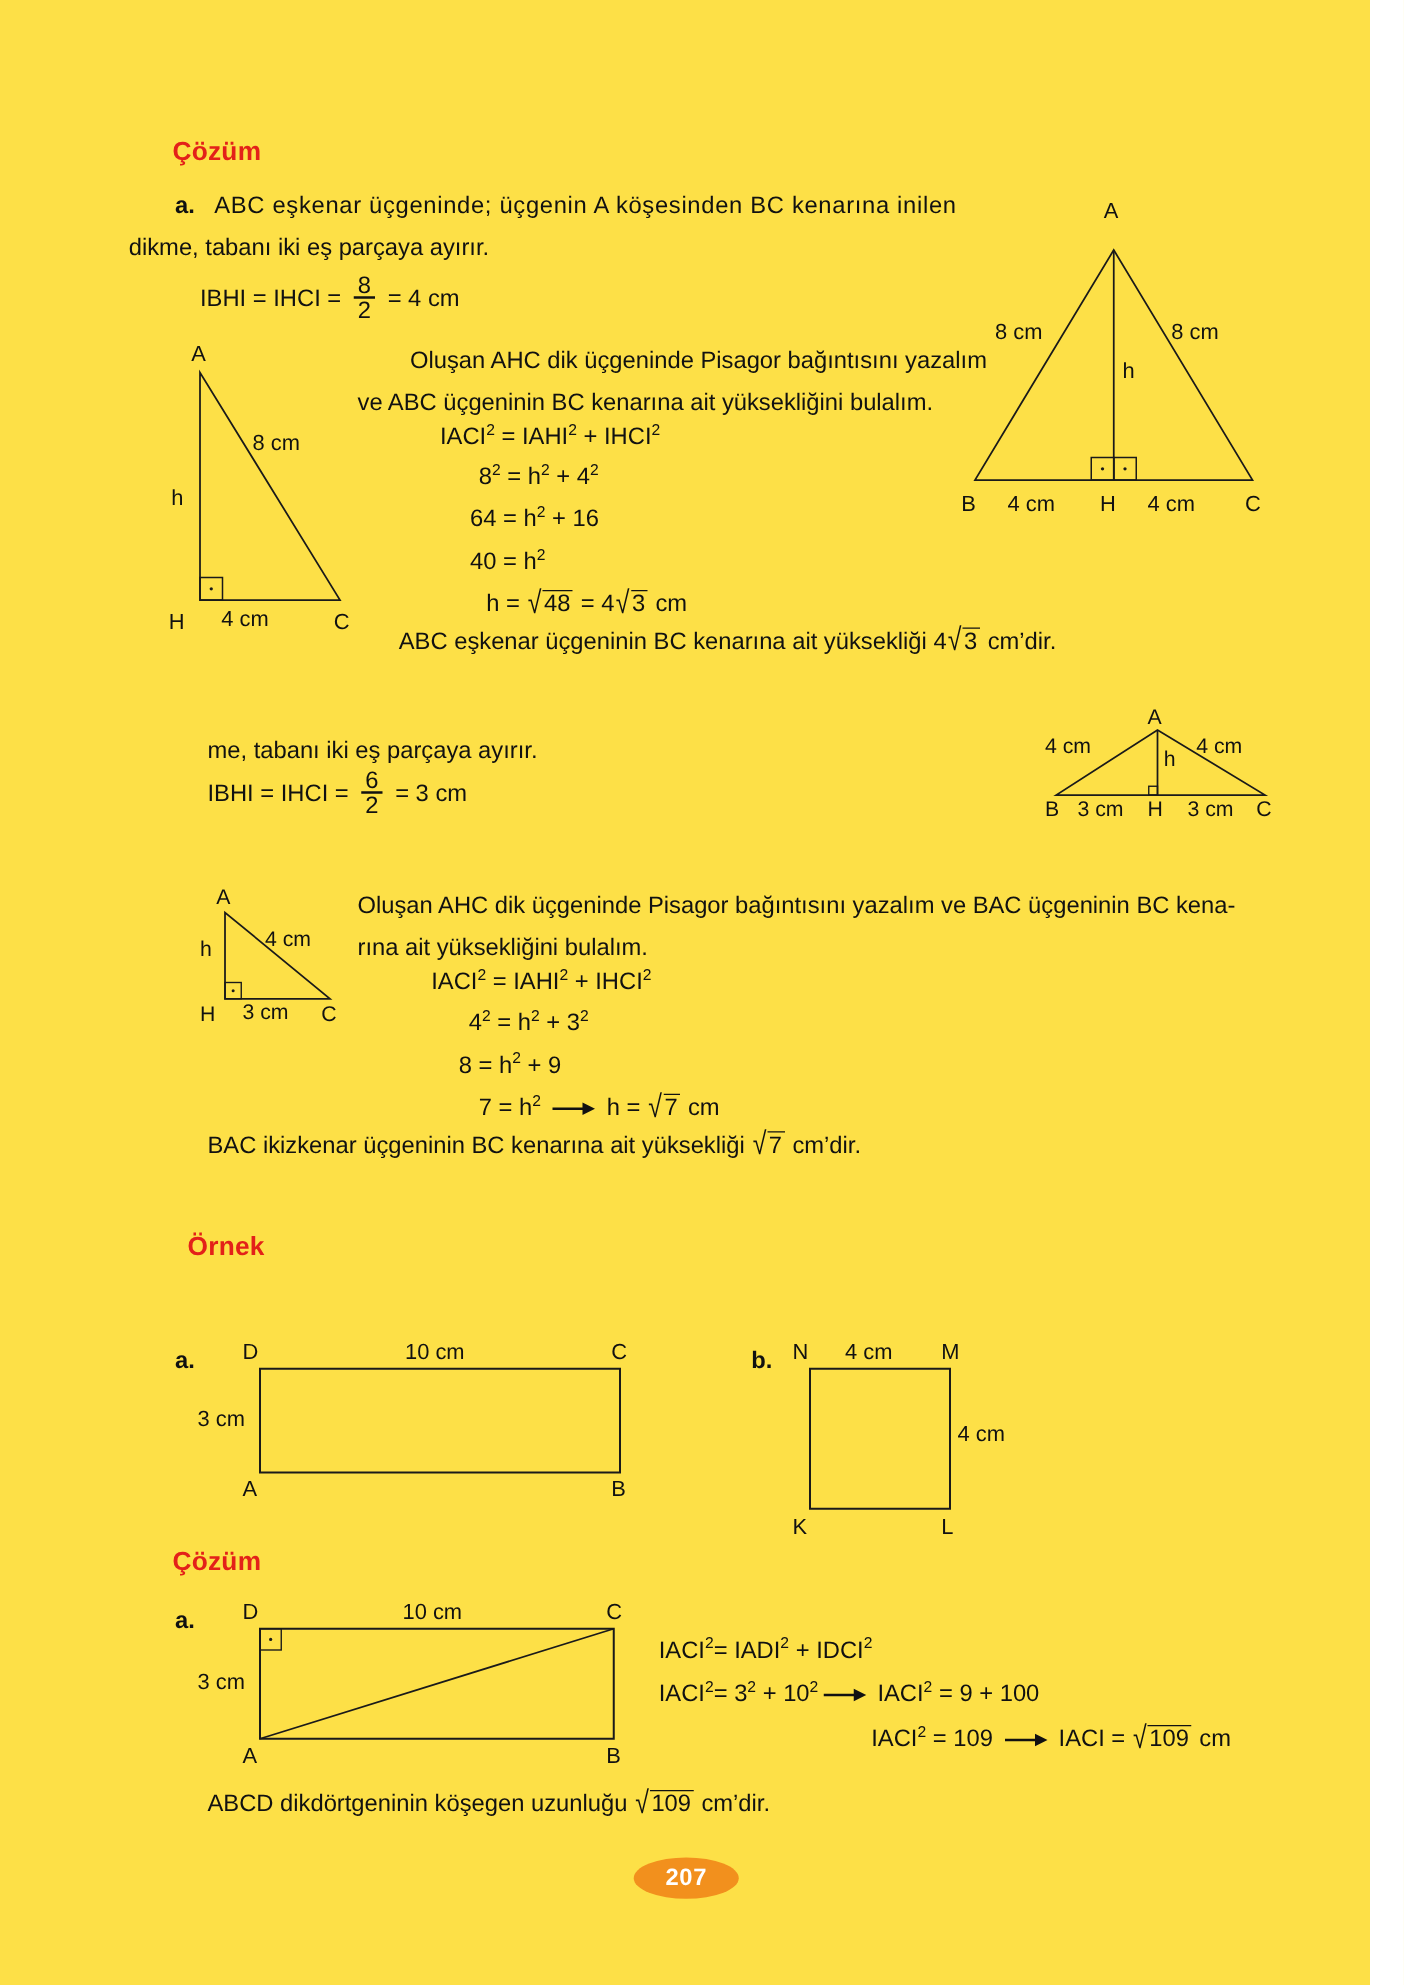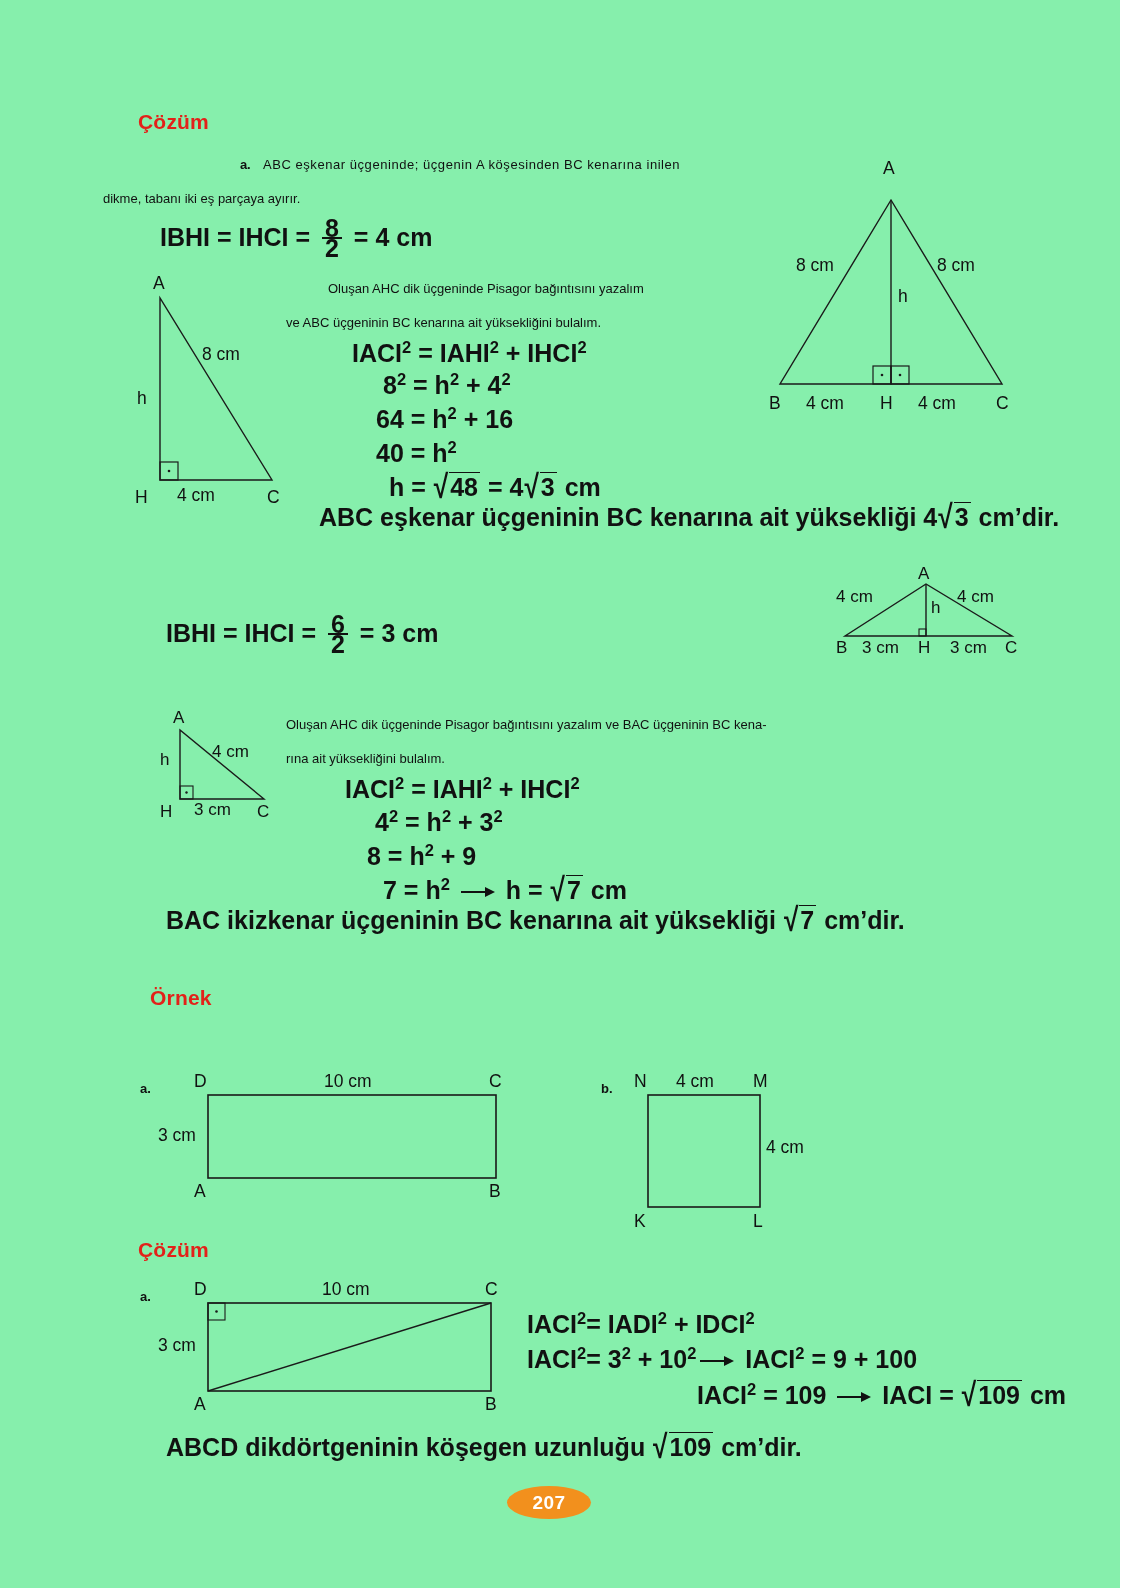--- a/index.html
+++ b/index.html
@@ -8,45 +8,42 @@
     background: #ffffff;
   }
   body {
     font-family: "Liberation Sans", sans-serif;
     color: #1a1a1a;
   }
   #page {
     position: relative;
     width: 1096px;
     height: 1588px;
-    background: #86efac;
+    background: #fde047;
     overflow: hidden;
-    padding-left: 24px;
   }
   .abs { position: absolute; }
 
   .heading-red {
     color: #e32119;
     font-weight: bold;
     font-size: 21px;
     letter-spacing: .2px;
   }
   .body-text {
-    font-size: 13px;
+    font-size: 19px;
     line-height: 34px;
     color: #111;
-    text-align: center;
   }
   .bold-label { font-weight: bold; }
 
   .math {
-    font-size: 25px;
+    font-size: 19px;
     color: #111;
     white-space: nowrap;
-    font-weight: bold;
   }
   sup.sq {
     font-size: 0.66em;
     vertical-align: super;
     line-height: 0;
   }
 
   
   .frac {
     display: inline-flex;
@@ -225,20 +222,21 @@
     <span class="rad"><span class="sign">√</span><span class="rbody">48</span></span>
     <span>= 4</span><span class="rad"><span class="sign">√</span><span class="rbody">3</span></span>
     <span>cm</span>
   </div>
 
   <div class="abs math" style="left:319px; top:502px;">
     <span>ABC eşkenar üçgeninin BC kenarına ait yüksekliği 4</span><span class="rad"><span class="sign">√</span><span class="rbody">3</span></span>
     <span>cm’dir.</span>
   </div>
 
+  <div class="abs body-text" style="left:166px; top:584px;">me, tabanı iki eş parçaya ayırır.</div>
 
   <div class="abs math" style="left:166px; top:617px;">
     <span>IBHI = IHCI =</span>
     <span class="frac">
       <span class="num">6</span>
       <span class="bar"></span>
       <span class="den">2</span>
     </span>
     <span>= 3 cm</span>
   </div>

